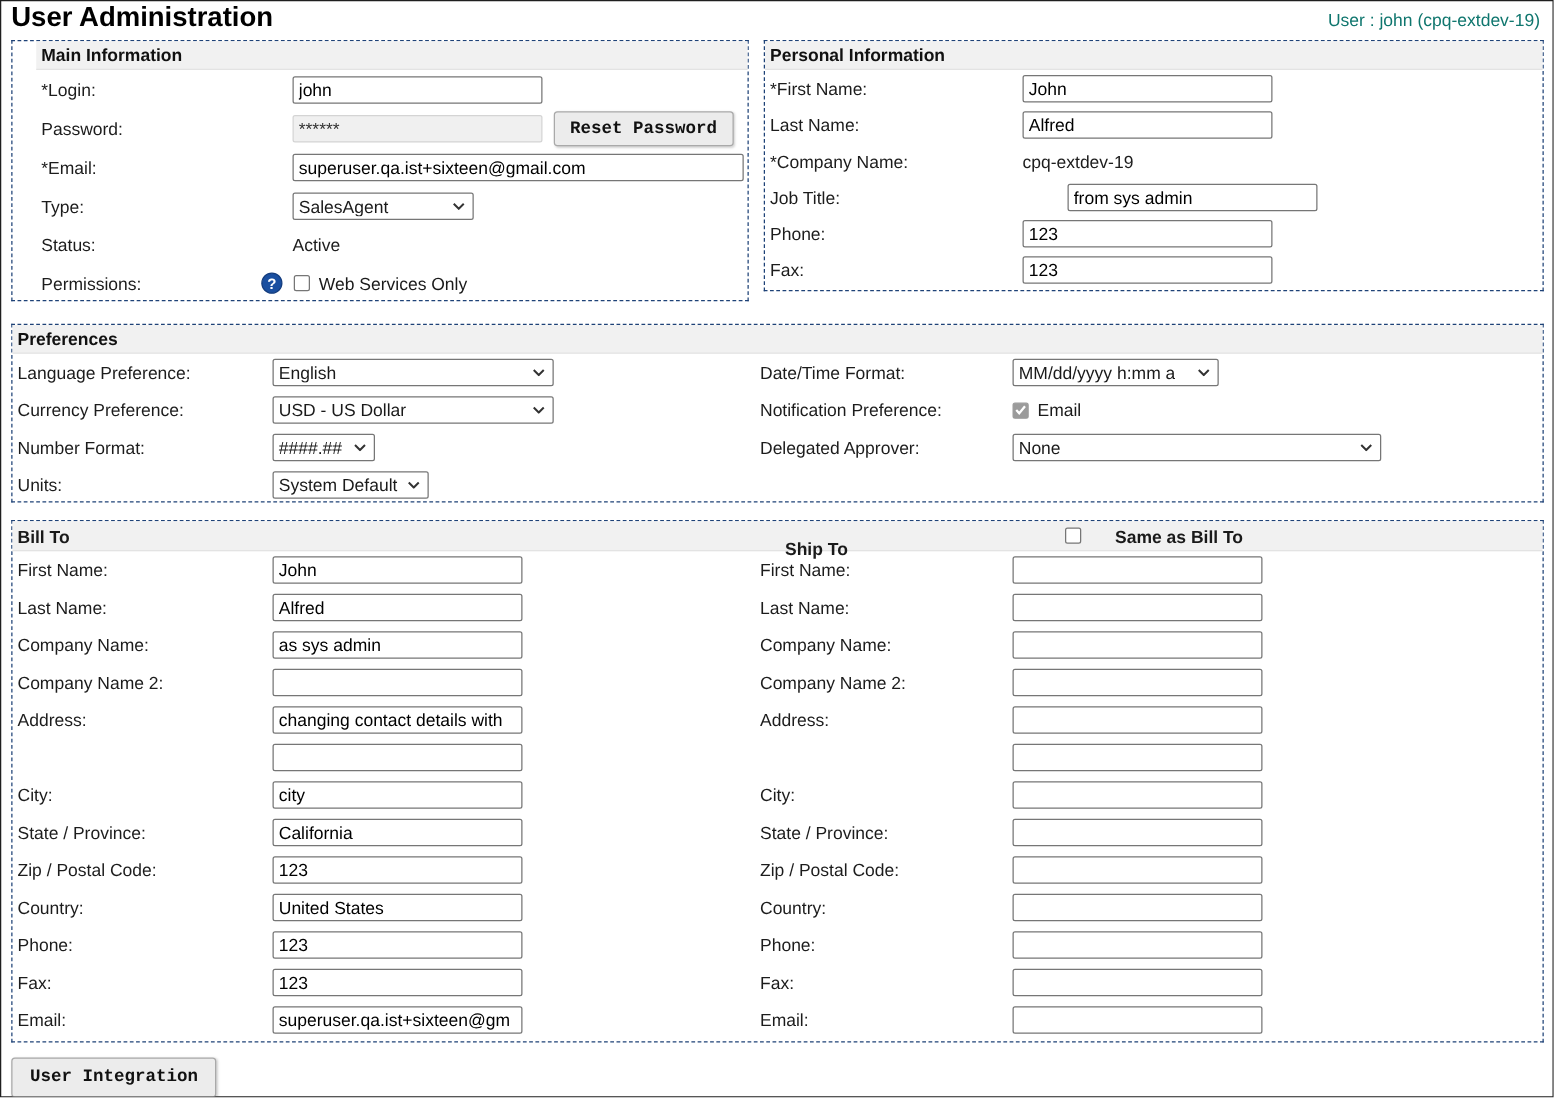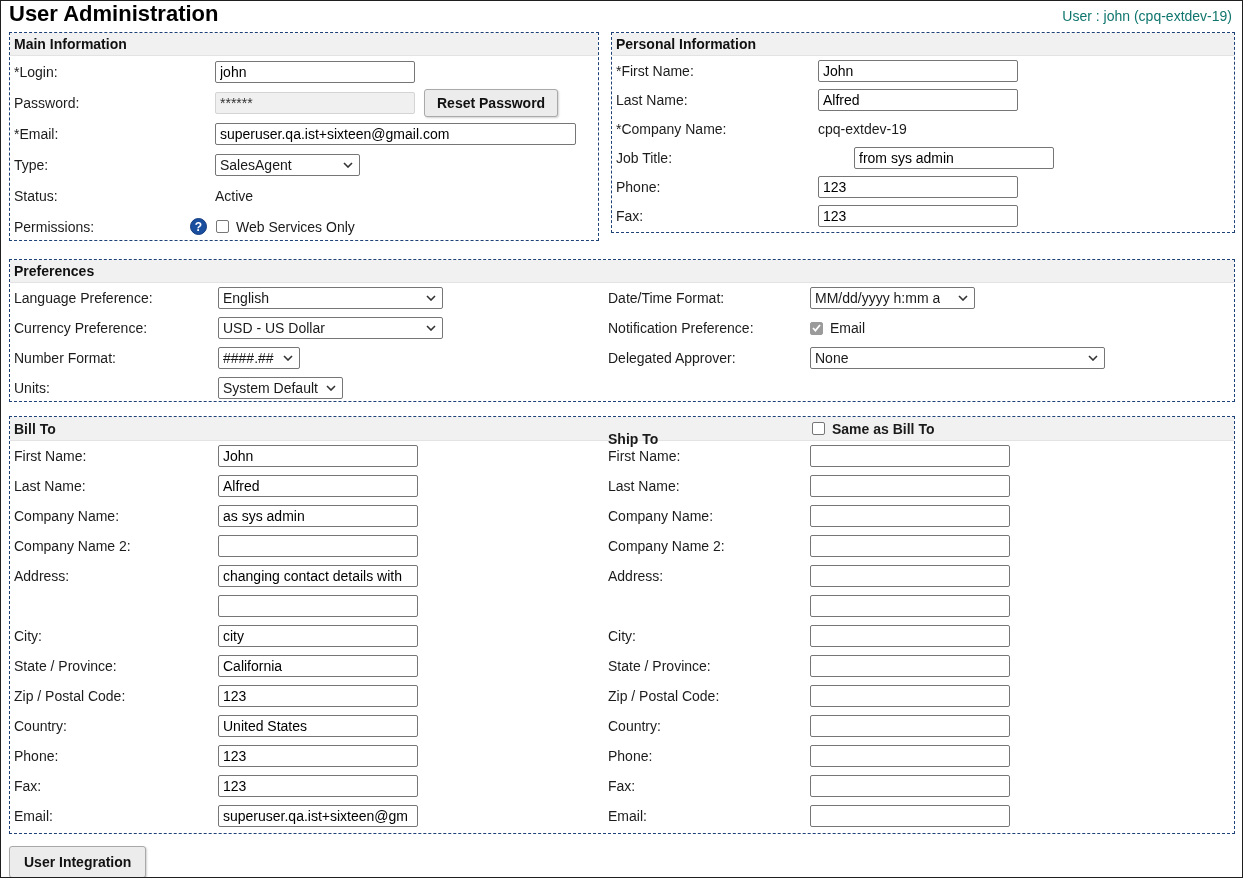--- a/index.html
+++ b/index.html
@@ -16,49 +16,49 @@
   .frow { display:flex; align-items:center; }
   .flabel { padding-left:4px; color:#1c1c1c; }
 
   .inp { height:22px; border:1px solid #767676; border-radius:2px; padding:0 4px; font-family:"Liberation Sans", sans-serif; font-size:14px; color:#000; background:#fff; }
   .inp.ro { background:#f0f0f0; border-color:#d4d4d4; color:#333; }
 
   .sel { display:inline-flex; align-items:center; justify-content:space-between; height:22px; border:1px solid #767676; border-radius:2px; background:#fff; padding:0 6px 0 4px; cursor:default; }
   .sel .sel-val { white-space:nowrap; overflow:hidden; }
   .sel svg { flex:none; margin-left:6px; }
 
-  .btn { display:inline-block; background:#ececec; border:1px solid #a9a9a9; border-radius:3px; font-family:Liberation Sans, sans-serif; font-weight:bold; font-size:14px; color:#111; padding:5px 12px; box-shadow:1px 1px 2px rgba(0,0,0,0.18); cursor:pointer; }
+  .btn { display:inline-block; background:#ececec; border:1px solid #a9a9a9; border-radius:3px; font-family:Liberation Mono, monospace; font-weight:bold; font-size:14px; color:#111; padding:5px 12px; box-shadow:1px 1px 2px rgba(0,0,0,0.18); cursor:pointer; }
 
   .cb { flex:none; width:13px; height:13px; border:1px solid #767676; border-radius:2px; background:#fff; display:inline-flex; align-items:center; justify-content:center; }
   .cb.checked-gray { background:#9b9b9b; border-color:#9b9b9b; }
 
   .help { flex:none; width:17px; height:17px; border-radius:50%; background:#1a4fa0; border:1px solid #133c7e; color:#fff; font-weight:bold; font-size:12px; display:inline-flex; align-items:center; justify-content:center; cursor:pointer; }
 
   
-  #panel-main { left:8px; top:31px; width:590px; height:209px; }
+  #panel-main { left:8px; top:31px; width:590px; height:209px;padding-left:19px; }
   #panel-main .frow { height:31px; }
   #panel-main .flabel { width:205px; }
 
   
   #panel-personal { left:610px; top:31px; width:624px; height:201px; }
   #panel-personal .frow { height:29px; }
   #panel-personal .flabel { width:206px; }
 
   
   #panel-preferences { left:8px; top:258px; width:1226px; height:143px; }
   .pref-cols { display:flex; }
   .pref-left { width:598px; }
   .pref-right { flex:1; }
   #panel-preferences .frow { height:30px; }
   .pref-left .flabel { width:208px; }
   .pref-right .flabel { width:202px; padding-left:0; }
 
   
   #panel-billship { left:8px; top:415px; width:1226px; height:418px; }
-  .bs-header { display:flex; align-items:center; height:24px; background:#f1f1f1; border-bottom:1px solid #e3e3e3; font-weight:bold; }
+  .bs-header { display:flex; align-items:center; height:24px; background:#f1f1f1; border-bottom:1px solid #e3e3e3; font-weight:bold;gap:20px; }
   .bs-header .bs-title-bill { padding-left:4px; width:598px; }
   .bs-header .bs-title-ship { width:204px;margin-top:20px; }
   .bs-cols { display:flex; }
   .bs-left { width:598px; }
   .bs-right { flex:1; }
   #panel-billship .frow { height:30px; }
   .bs-left .flabel { width:208px; }
   .bs-right .flabel { width:202px; padding-left:0; }
   .bs-left .inp, .bs-right .inp { width:200px; }
 

